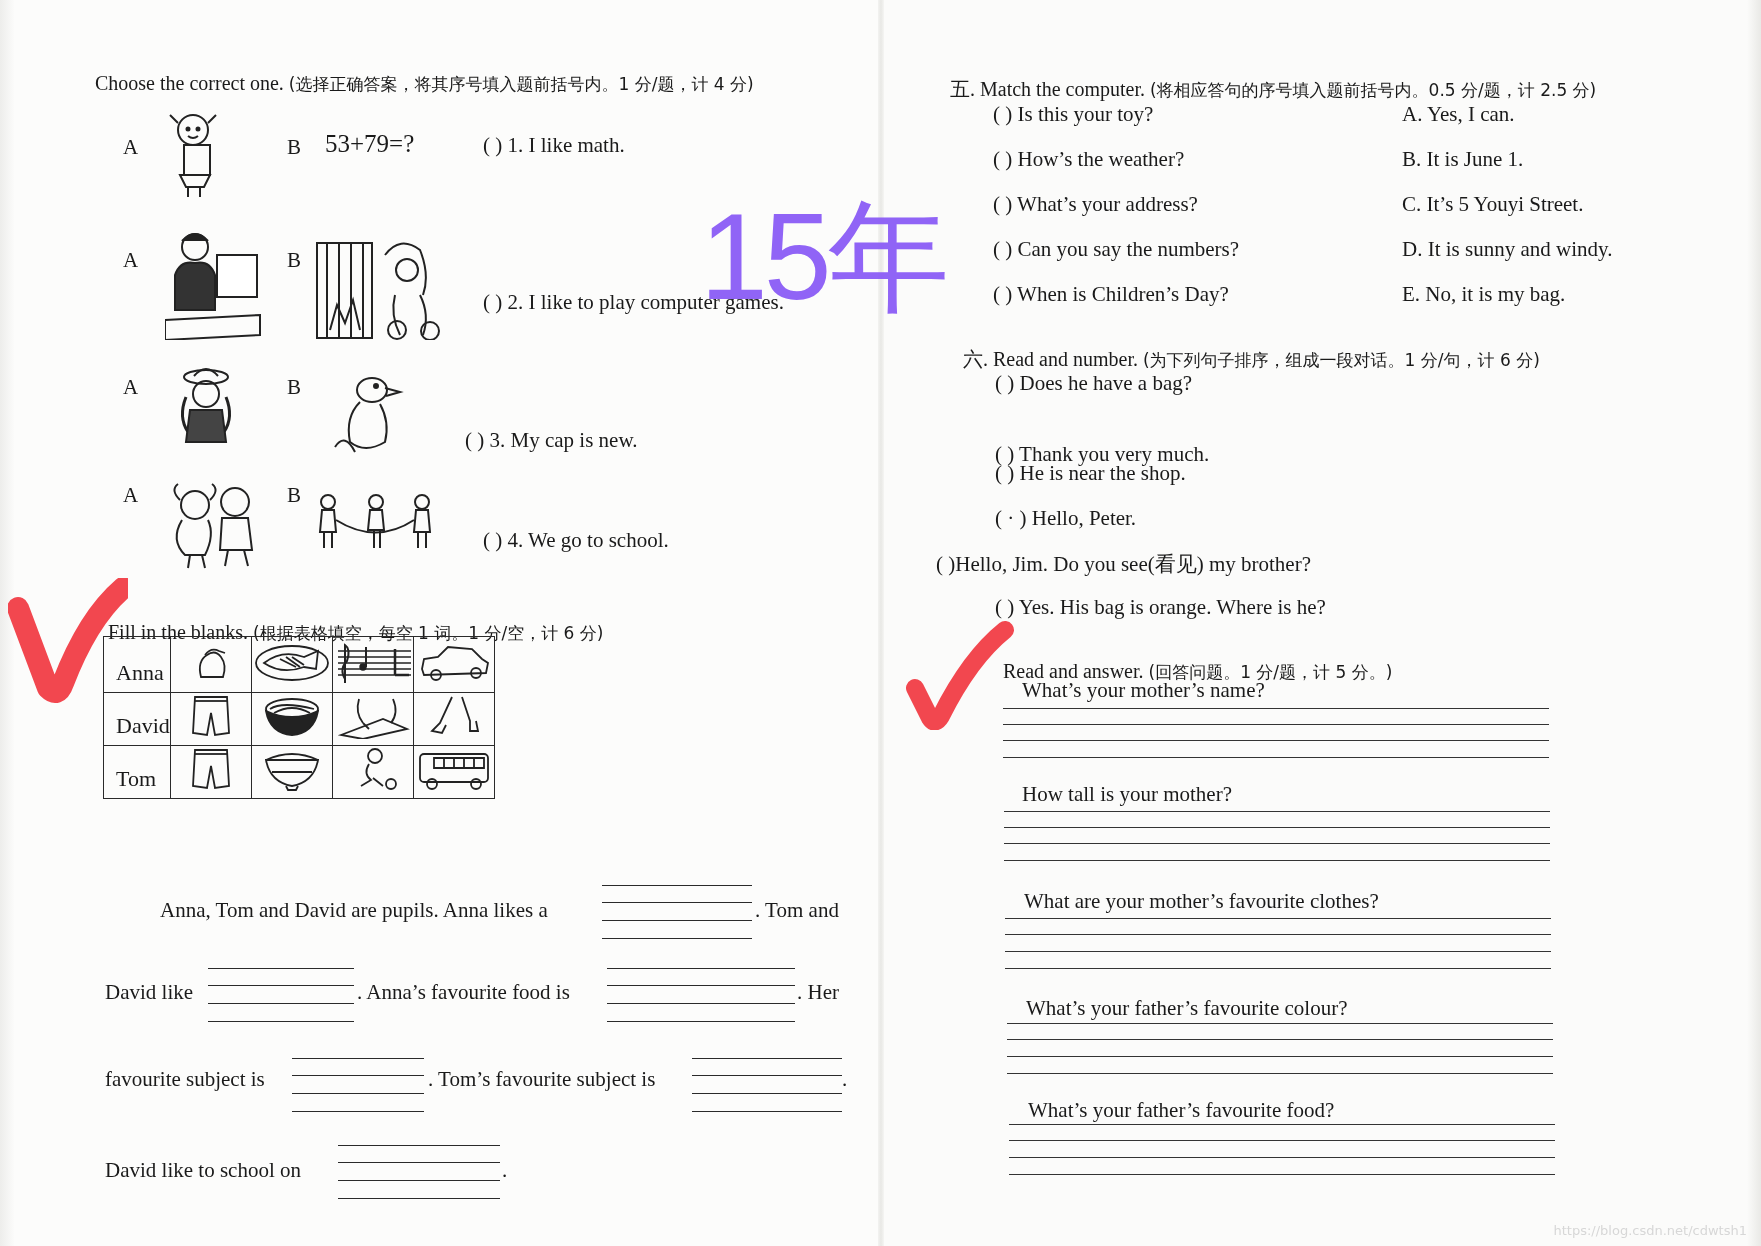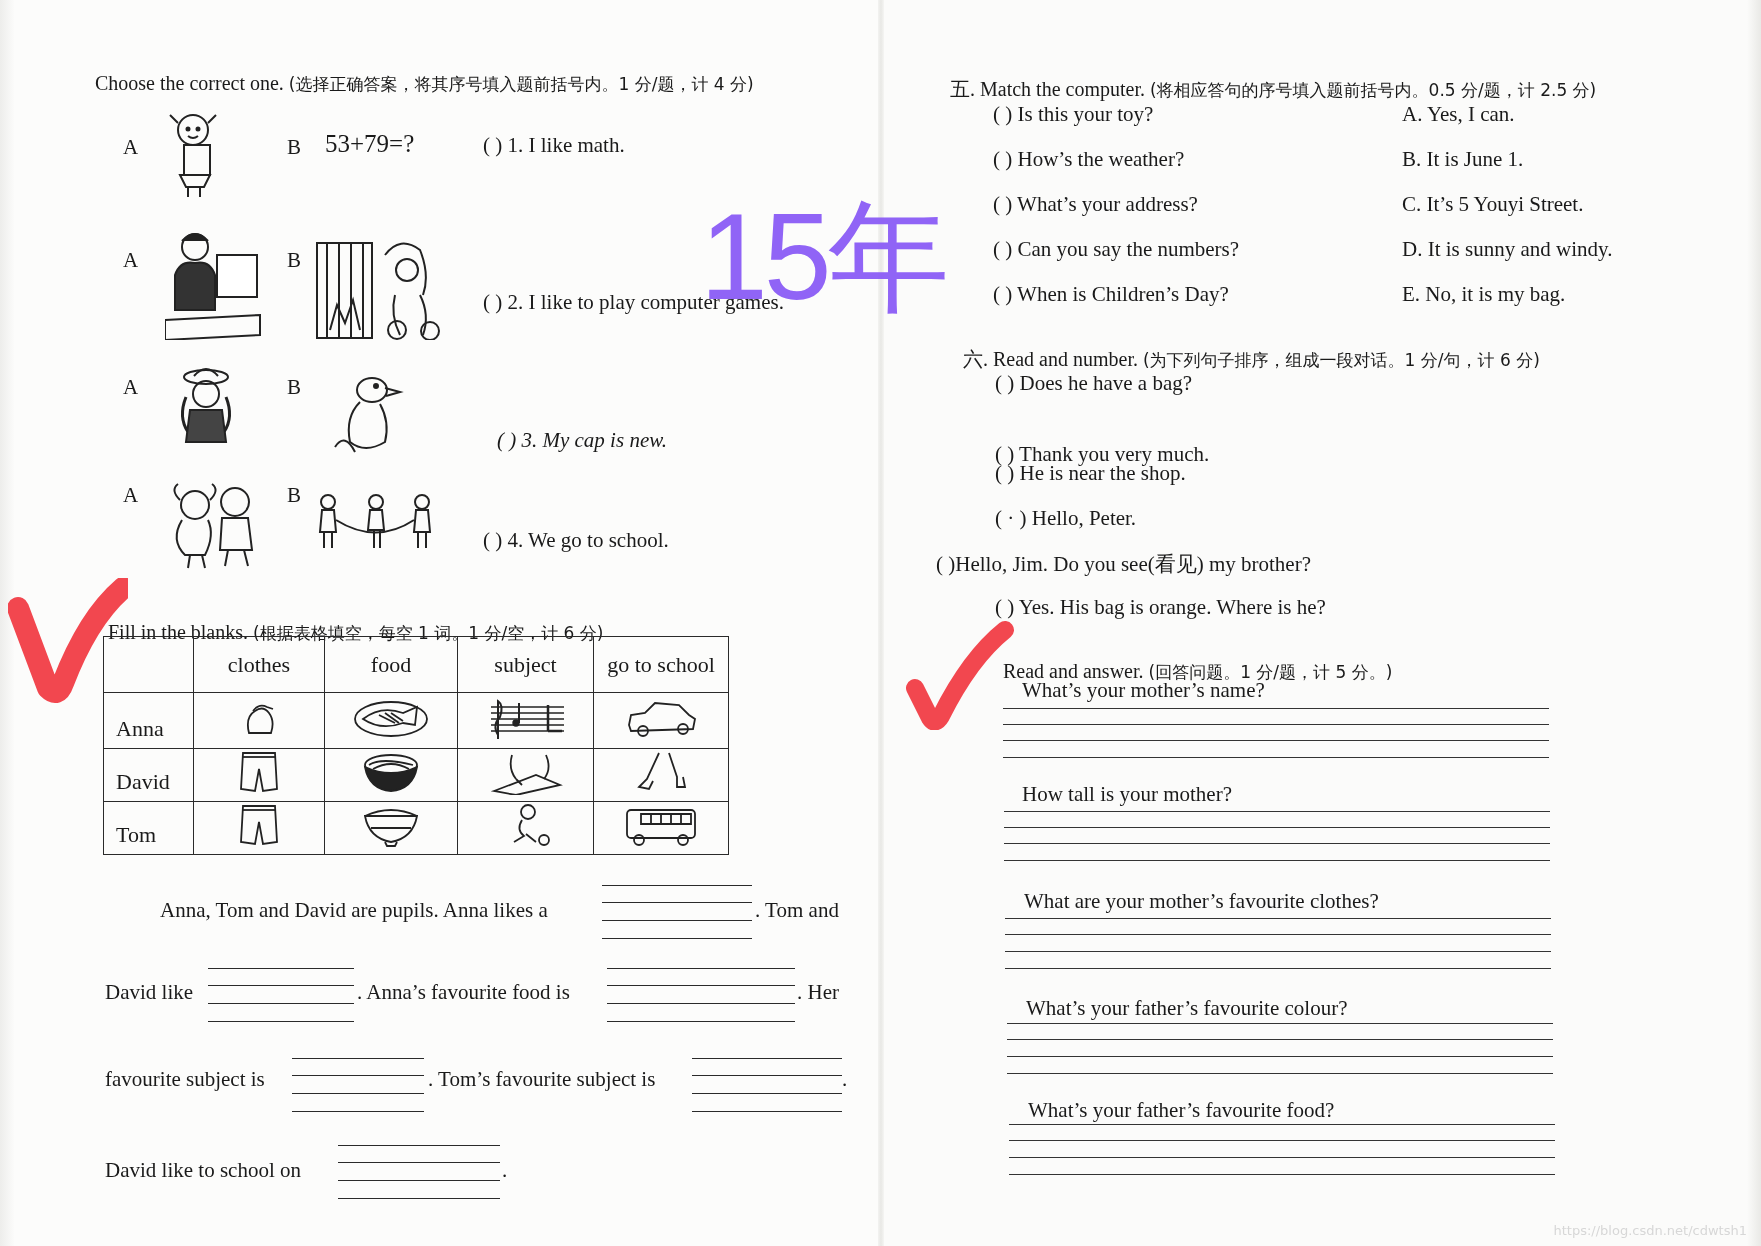--- a/index.html
+++ b/index.html
@@ -120,21 +120,21 @@
   <svg viewBox="0 0 80 85">
       <g fill="none" stroke="#222" stroke-width="2">
         <ellipse cx="42" cy="18" rx="15" ry="12"></ellipse>
         <path d="M55 16 L70 20 L56 24"></path>
         <circle cx="46" cy="14" r="2" fill="#222"></circle>
         <path d="M30 30 Q15 45 20 70 Q35 82 55 70 Q60 50 50 32"></path>
         <path d="M5 75 Q15 60 25 80"></path>
       </g>
     </svg>
 </div>
-<span class="t" style="left:497px; top:428px;font-style:italic;">(    ) 3. My cap is new.</span>
+<span class="t" style="left:465px; top:428px;">(    ) 3. My cap is new.</span>
 
 <span class="opt-letter" style="left:123px; top:483px;">A</span>
 <div class="pic" style="left:160px; top:480px; width:110px; height:90px;">
   <svg viewBox="0 0 110 90">
       <g fill="none" stroke="#222" stroke-width="2">
         <circle cx="35" cy="25" r="14"></circle>
         <circle cx="75" cy="22" r="14"></circle>
         <path d="M20 20 Q10 10 18 4 M50 20 Q60 10 52 4"></path>
         <path d="M22 40 Q10 60 25 75 L45 75 Q55 55 48 40"></path>
         <path d="M62 38 L88 38 L92 70 L60 70 Z"></path>
@@ -158,27 +158,20 @@
 </div>
 <span class="t" style="left:483px; top:528px;">(    ) 4. We go to school.</span>
 
 <div class="t section-title" style="left:108px; top:601px;">
   <span>Fill in the blanks.</span>
   <span class="cn">(根据表格填空，每空 1 词。1 分/空，计 6 分)</span>
 </div>
 
 <table class="ex-table">
   <tbody>
-      <tr style="height:56px;">
-    <td style="width:89px;"></td>
-    <td style="width:130px;">clothes</td>
-    <td style="width:132px;">food</td>
-    <td style="width:135px;">subject</td>
-    <td style="width:134px;">go to school</td>
-  </tr>
   <tr style="height:56px;">
     <td class="name">Anna</td>
     <td><svg viewBox="0 0 80 46">
             <g fill="none" stroke="#222" stroke-width="1.8">
               <path d="M30 38 Q26 22 36 16 Q44 10 50 18 Q56 26 52 38 Z"></path>
               <path d="M34 16 Q40 8 48 12 L54 14"></path>
             </g>
           </svg></td>
     <td><svg viewBox="0 0 80 46">
             <g fill="none" stroke="#222" stroke-width="1.8">

